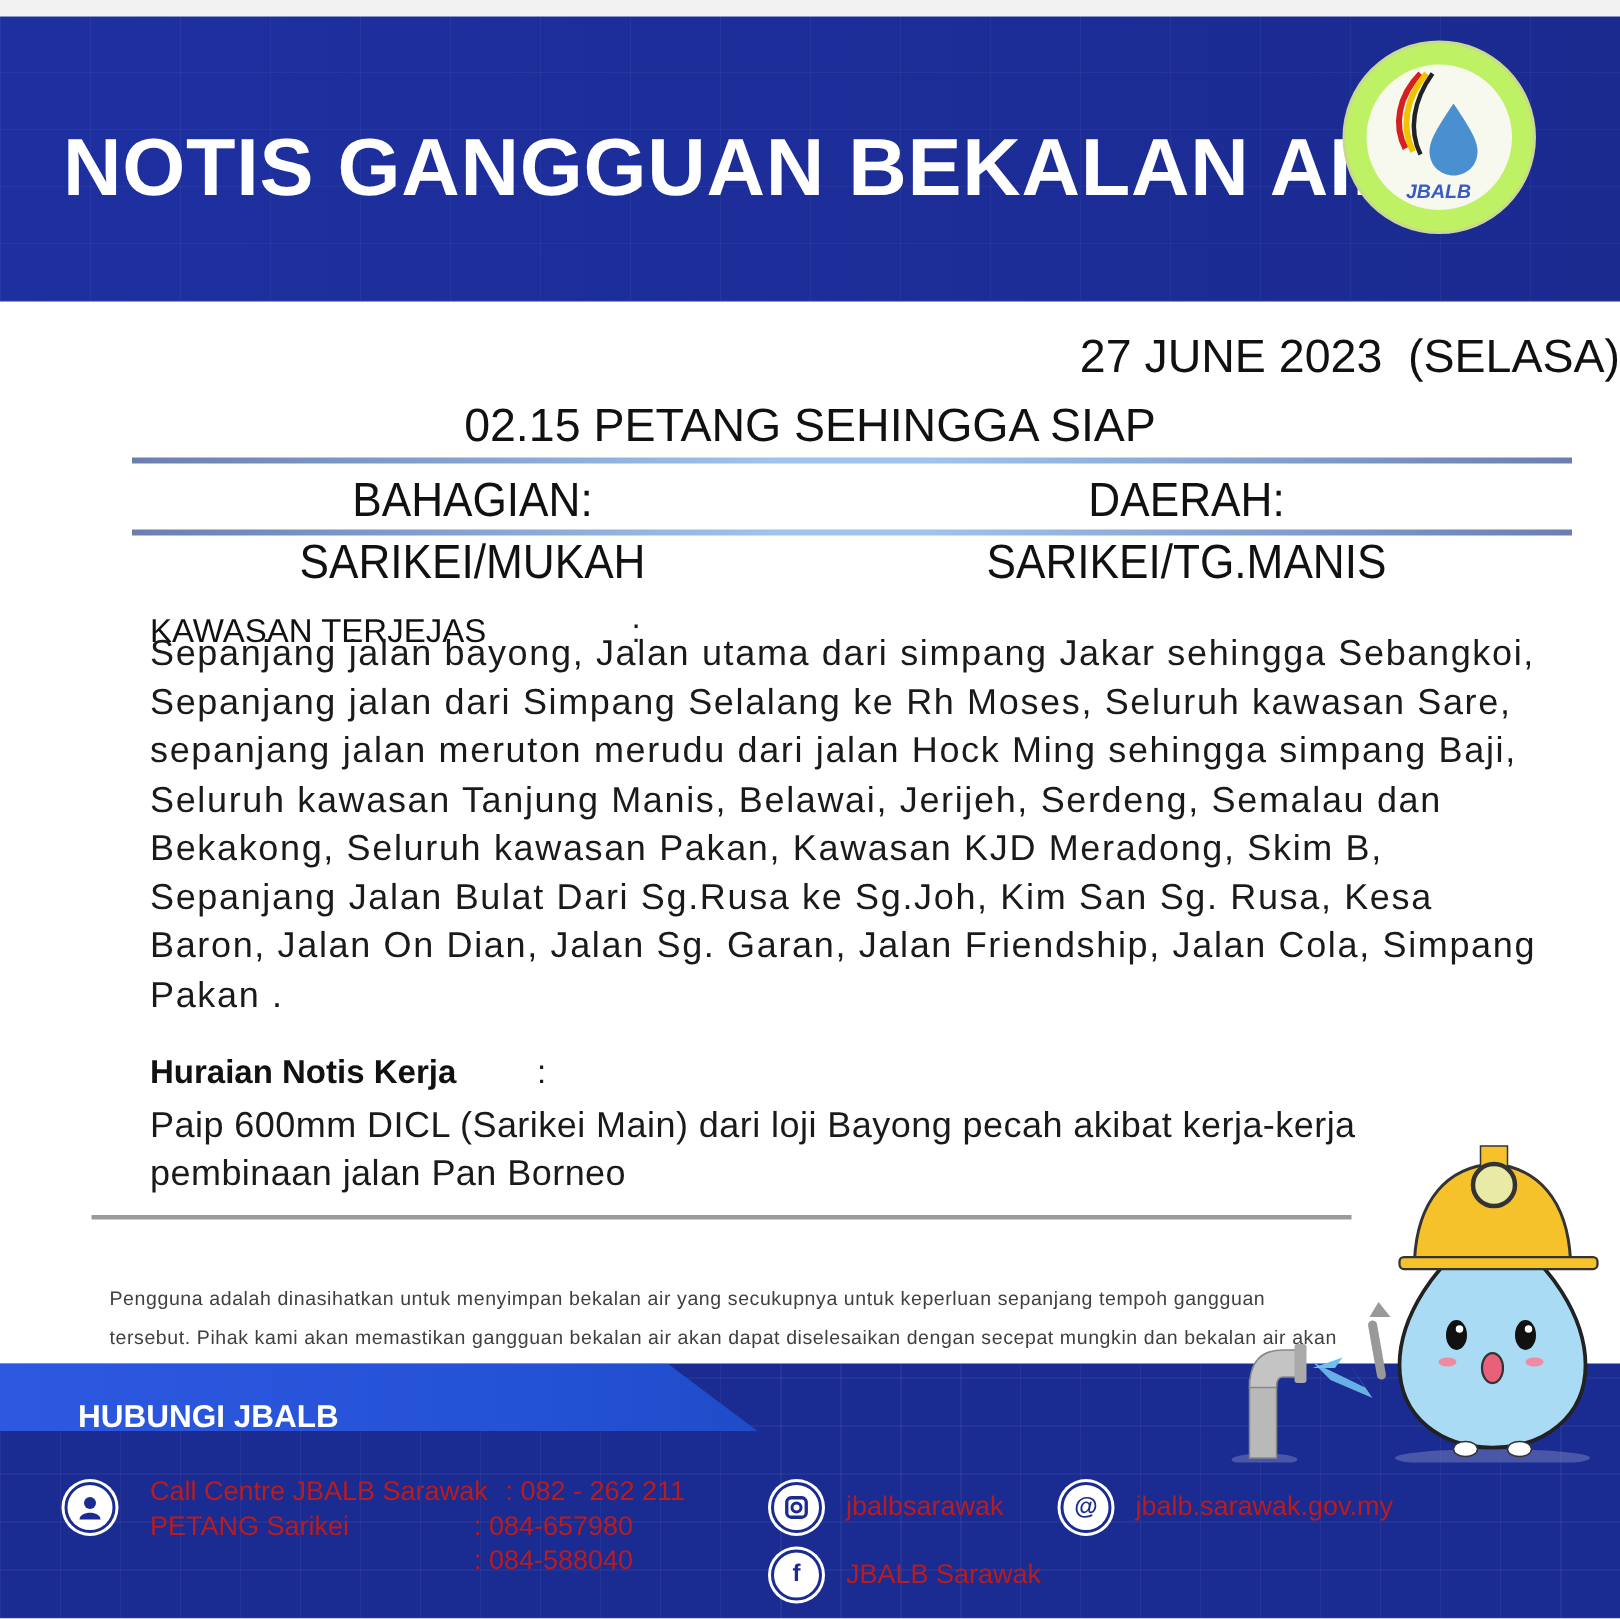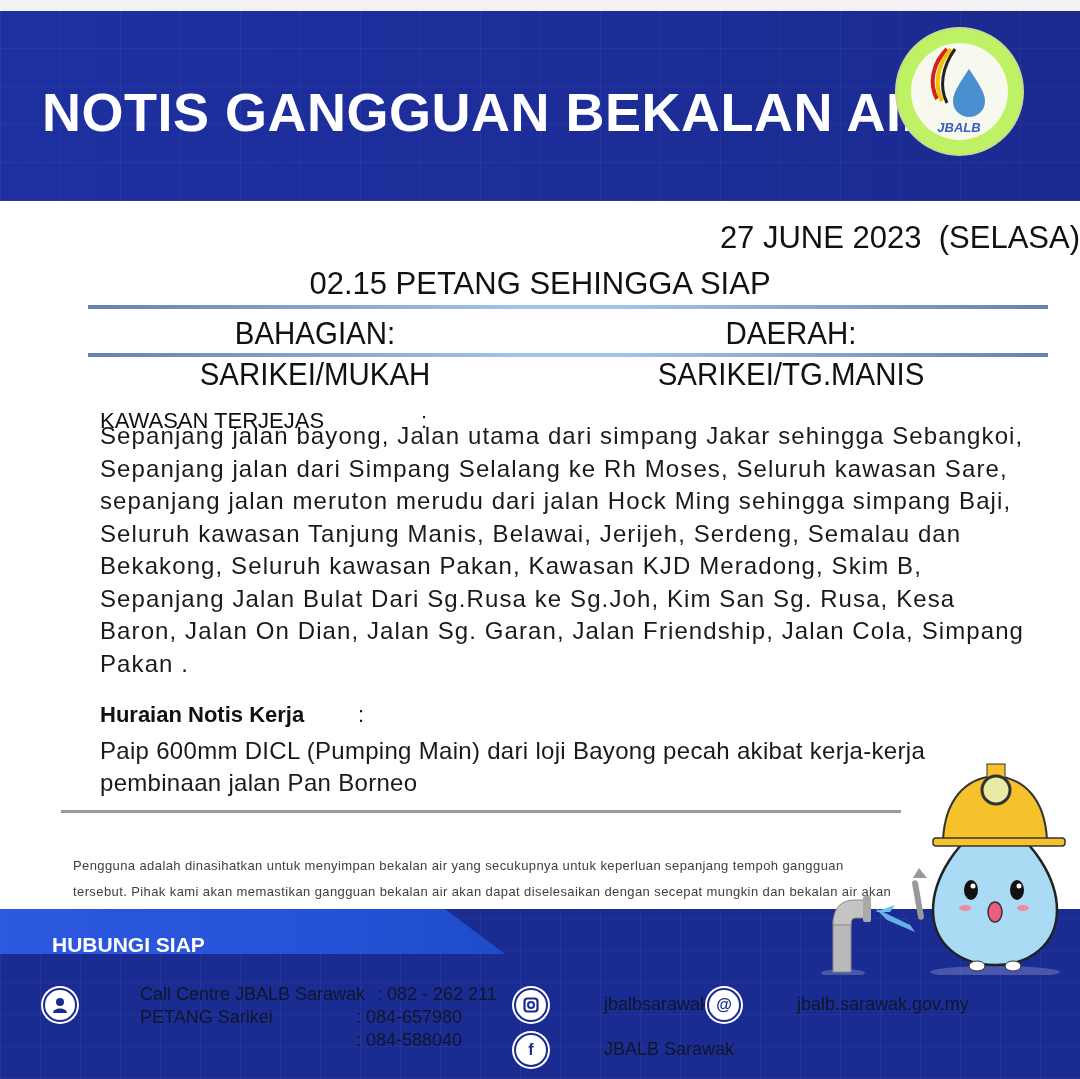--- a/index.html
+++ b/index.html
@@ -96,21 +96,21 @@
   }
 
   .circle-icon {
     position: absolute; width: 34px; height: 34px; border-radius: 50%;
     background: #ffffff; border: 2px solid #1a2b92;
     box-shadow: 0 0 0 2px #ffffff;
     display: flex; align-items: center; justify-content: center;
     color: #1a2b92; font-weight: bold; font-size: 16px;
   }
   .contact-text {
-    position: absolute; color: #0f172a; font-size: 18px; white-space: nowrap; margin-left: 40px;
+    position: absolute; color: #b91c1c; font-size: 18px; white-space: nowrap;
   }
 
   .mascot { position: absolute; left: 815px; top: 760px; }
 </style>
 </head>
 <body>
 
 <div class="topstrip"></div>
 
 <div class="header">
@@ -137,28 +137,28 @@
 <div class="rule rule2"></div>
 <div class="region-value bahagian-value">SARIKEI/MUKAH</div>
 <div class="region-value daerah-value">SARIKEI/TG.MANIS</div>
 
 <div class="section-label kawasan-label">KAWASAN TERJEJAS</div>
 <div class="kawasan-colon">:</div>
 <div class="kawasan-text">Sepanjang jalan bayong, Jalan utama dari simpang Jakar sehingga Sebangkoi, Sepanjang jalan dari Simpang Selalang ke Rh Moses, Seluruh kawasan Sare, sepanjang jalan meruton merudu dari jalan Hock Ming sehingga simpang Baji, Seluruh kawasan Tanjung Manis, Belawai, Jerijeh, Serdeng, Semalau dan Bekakong, Seluruh kawasan Pakan, Kawasan KJD Meradong, Skim B, Sepanjang Jalan Bulat Dari Sg.Rusa ke Sg.Joh, Kim San Sg. Rusa, Kesa Baron, Jalan On Dian, Jalan Sg. Garan, Jalan Friendship, Jalan Cola, Simpang Pakan .</div>
 
 <div class="section-label huraian-label">Huraian Notis Kerja</div>
 <div class="huraian-colon">:</div>
-<div class="huraian-text">Paip 600mm DICL (Pumping Main) dari loji Bayong pecah akibat kerja-kerja pembinaan jalan Pan Borneo</div>
+<div class="huraian-text">Paip 600mm DICL (Sarikei Main) dari loji Bayong pecah akibat kerja-kerja pembinaan jalan Pan Borneo</div>
 
 <div class="thin-rule"></div>
 <div class="advisory">Pengguna adalah dinasihatkan untuk menyimpan bekalan air yang secukupnya untuk keperluan sepanjang tempoh gangguan tersebut. Pihak kami akan memastikan gangguan bekalan air akan dapat diselesaikan dengan secepat mungkin dan bekalan air akan kembali pulih secara berperingkat di kawasan yang terjejas. Segala kesulitan yang timbul akibat gangguan ini adalah sangat dikesali.</div>
 
 <div class="footer-band"></div>
 <div class="footer-tab"></div>
-<div class="footer-title">HUBUNGI SIAP</div>
+<div class="footer-title">HUBUNGI JBALB</div>
 
 <div class="circle-icon" style="left:43px; top:988px;">
   <svg width="18" height="18" viewBox="0 0 18 18">
       <circle cx="9" cy="6" r="4" fill="#1a2b92"></circle>
       <path d="M2 17 C2 11 16 11 16 17 Z" fill="#1a2b92"></path>
     </svg>
 </div>
 <div class="contact-text" style="left:100px; top:984px;">Call Centre JBALB Sarawak</div>
 <div class="contact-text" style="left:337px; top:984px;">: 082 - 262 211</div>
 <div class="contact-text" style="left:100px; top:1007px;">PETANG Sarikei</div>

